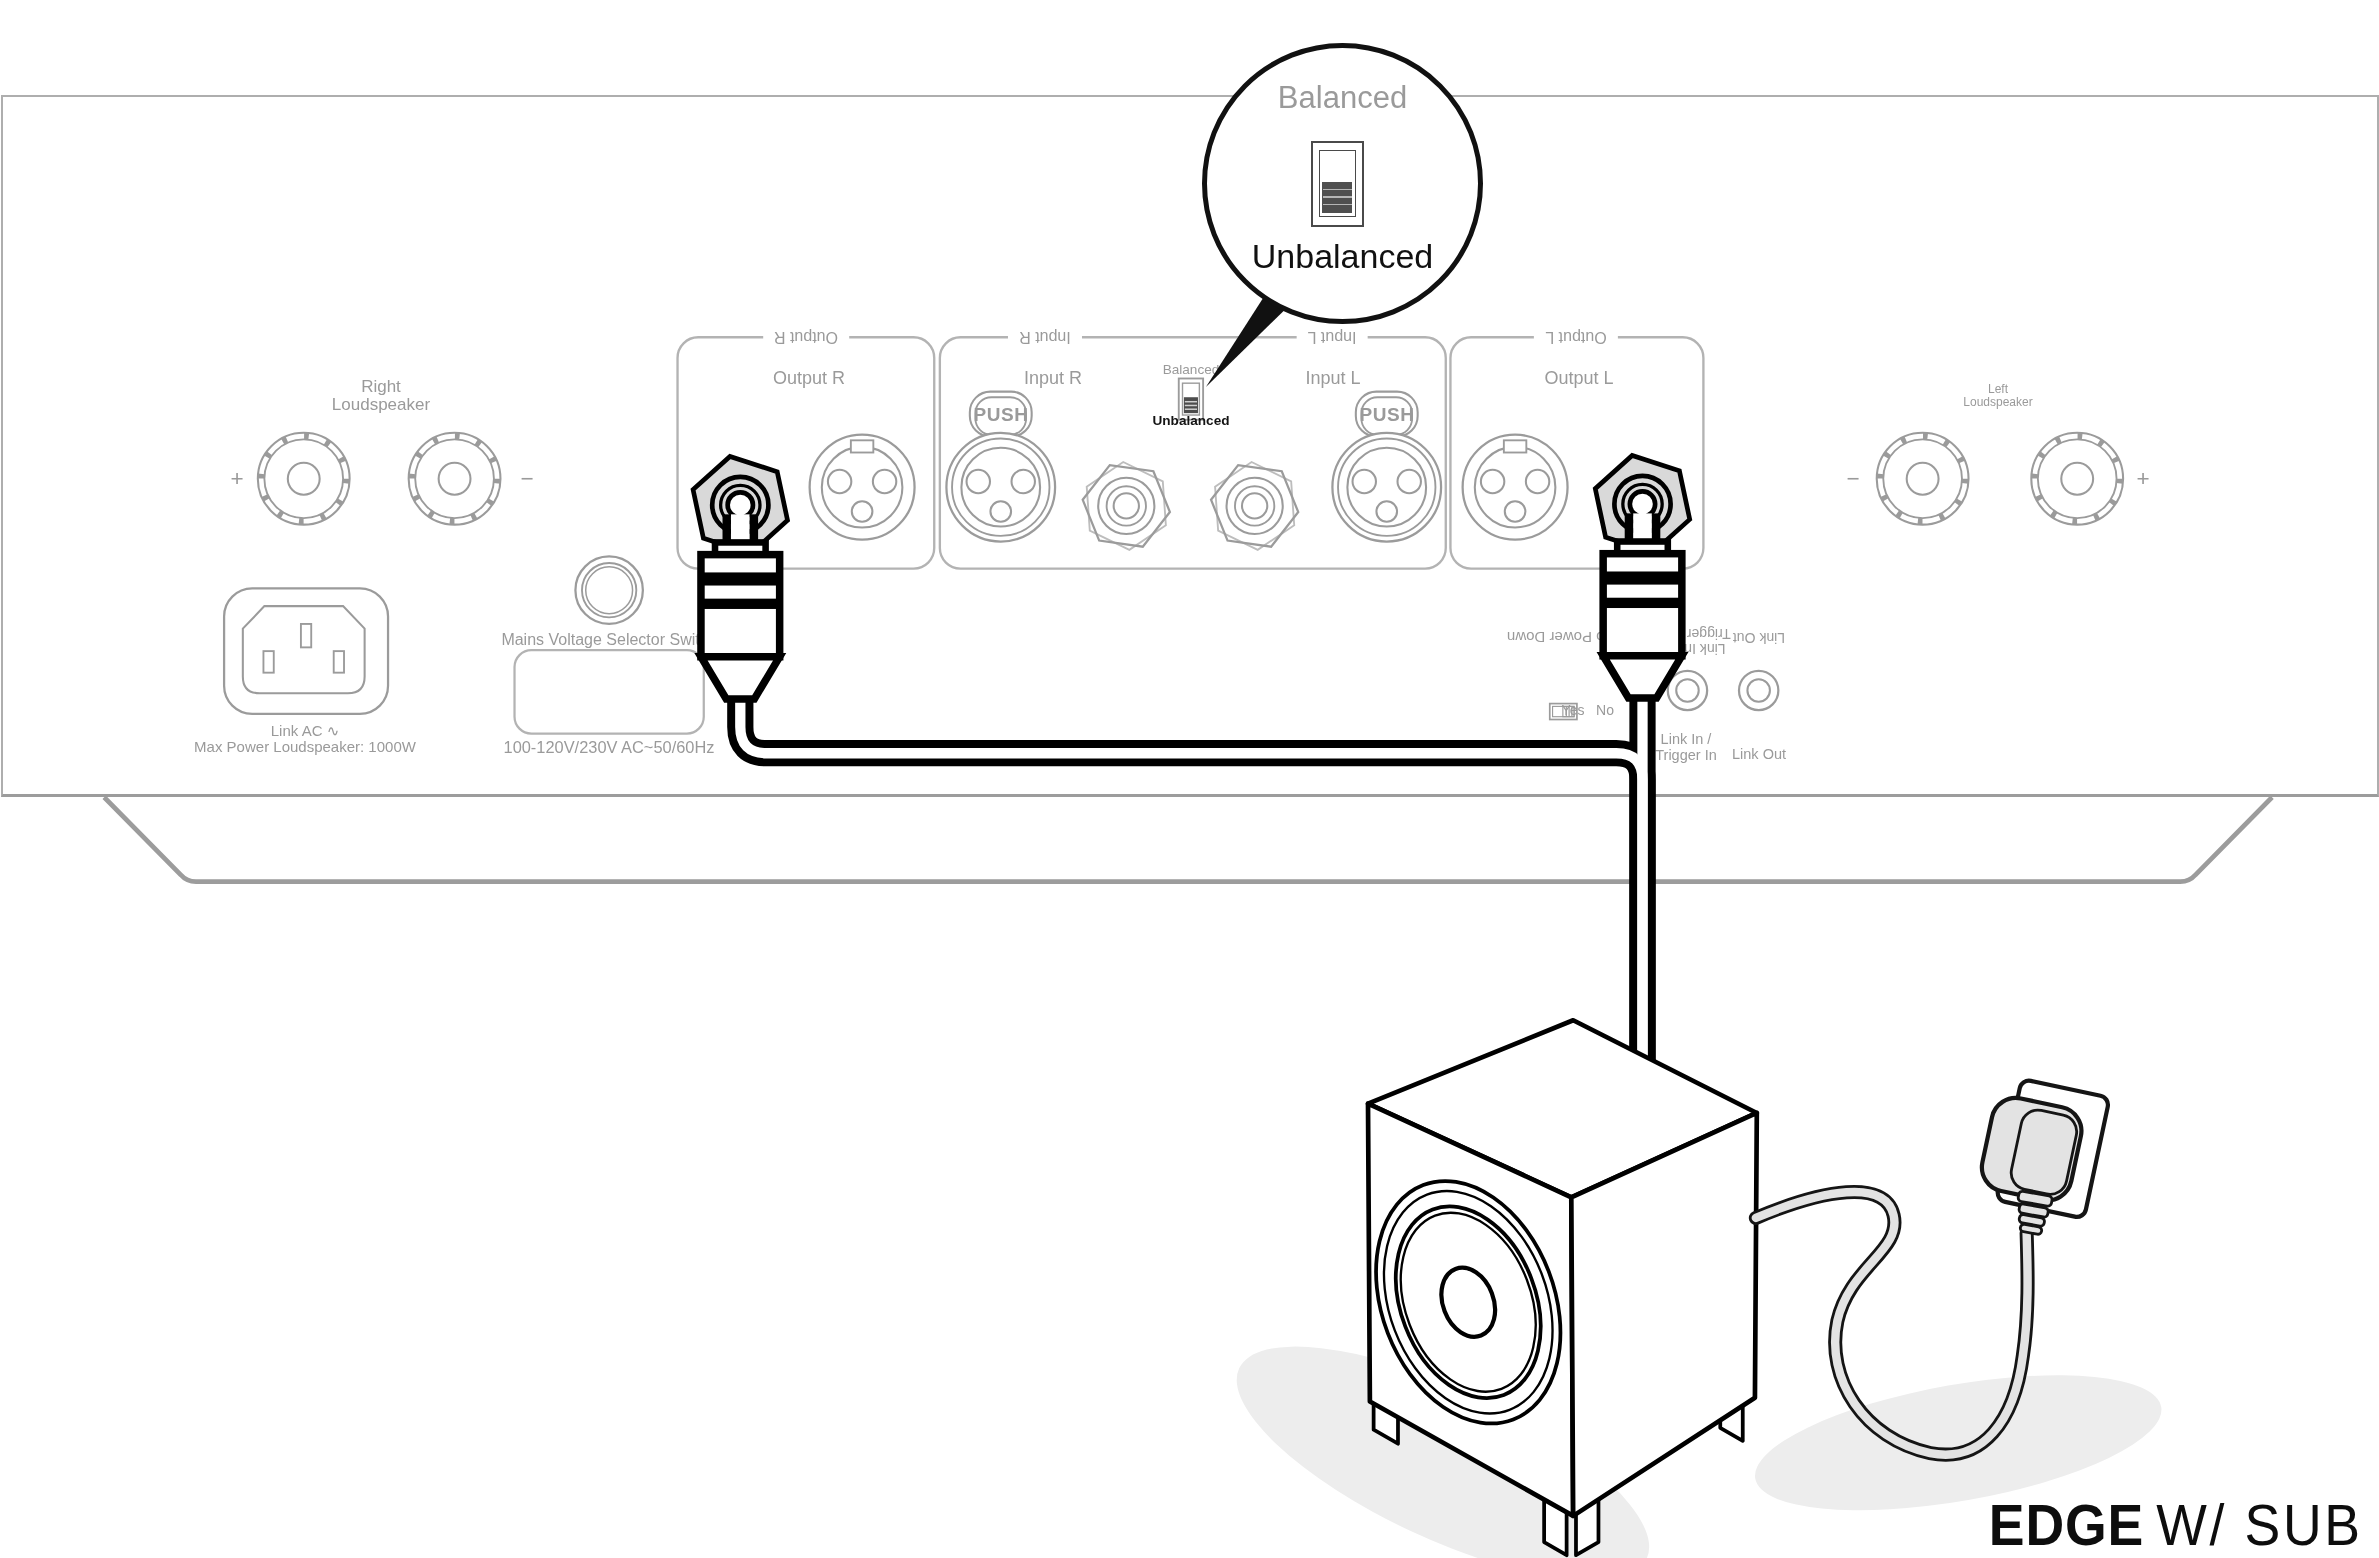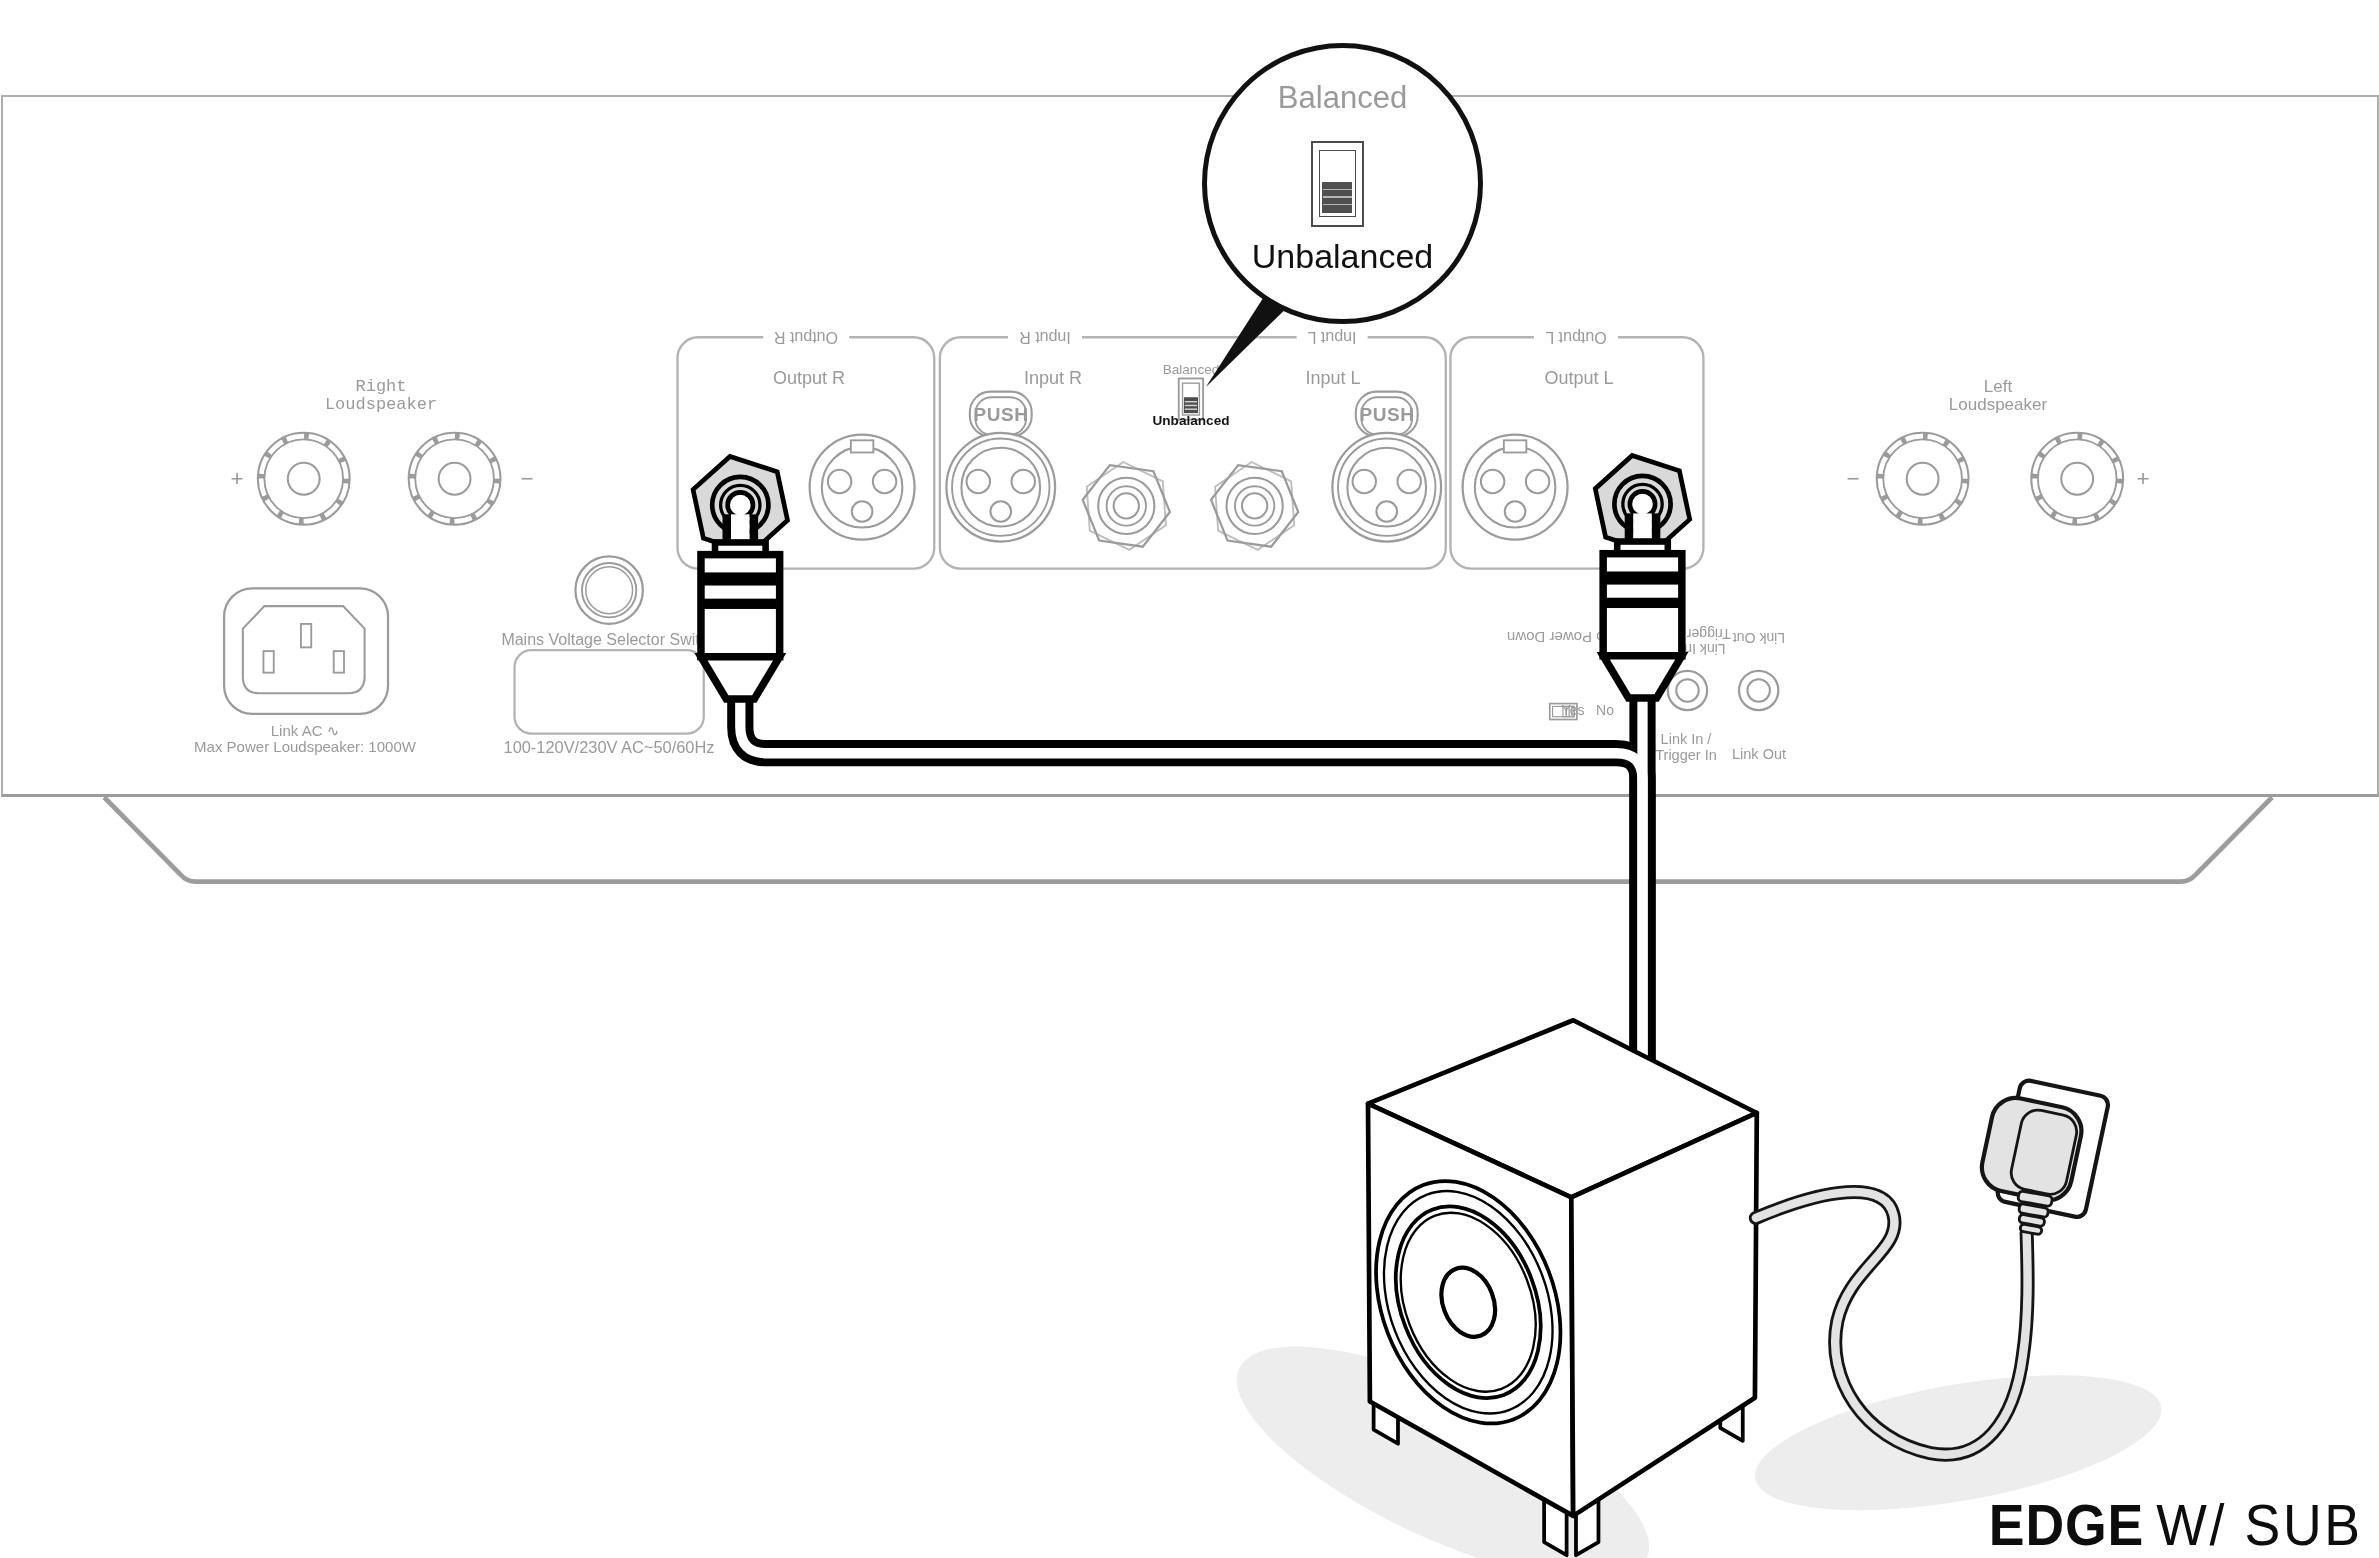--- a/index.html
+++ b/index.html
@@ -122,28 +122,28 @@
     <rect x="1668" y="754" width="12" height="11" fill="none" stroke="#9b9b9b" stroke-width="1.2"></rect>
     <rect x="1671" y="754" width="1.3" height="11" fill="#9b9b9b"></rect>
     <rect x="1674" y="754" width="1.3" height="11" fill="#9b9b9b"></rect>
     <rect x="1677" y="754" width="1.3" height="11" fill="#9b9b9b"></rect>
   </g>
 
   <use href="#linkjack" transform="translate(1801,737)"></use>
   <use href="#linkjack" transform="translate(1877,737)"></use>
 </svg>
 
-<div class="lbl" style="left:381px;top:396px;font-size:17px;font-family:Liberation Mono, monospace;">
+<div class="lbl" style="left:381px;top:396px;font-size:17px;">
   <div>Right</div>
     <div>Loudspeaker</div>
 </div>
 <div class="lbl" style="left:237px;top:479px;font-size:22.5px;">+</div>
 <div class="lbl" style="left:527px;top:479px;font-size:22.5px;">−</div>
 
-<div class="lbl" style="left:1998px;top:396px;font-size:17px;">
+<div class="lbl" style="left:1998px;top:396px;font-size:12px;">
   <div>Left</div>
     <div>Loudspeaker</div>
 </div>
 <div class="lbl" style="left:1853px;top:479px;font-size:22.5px;">−</div>
 <div class="lbl" style="left:2143px;top:479px;font-size:22.5px;">+</div>
 
 <div class="lbl" style="left:305px;top:739px;font-size:15px;">
   <div>Link AC ∿</div>
     <div>Max Power Loudspeaker: 1000W</div>
 </div>

